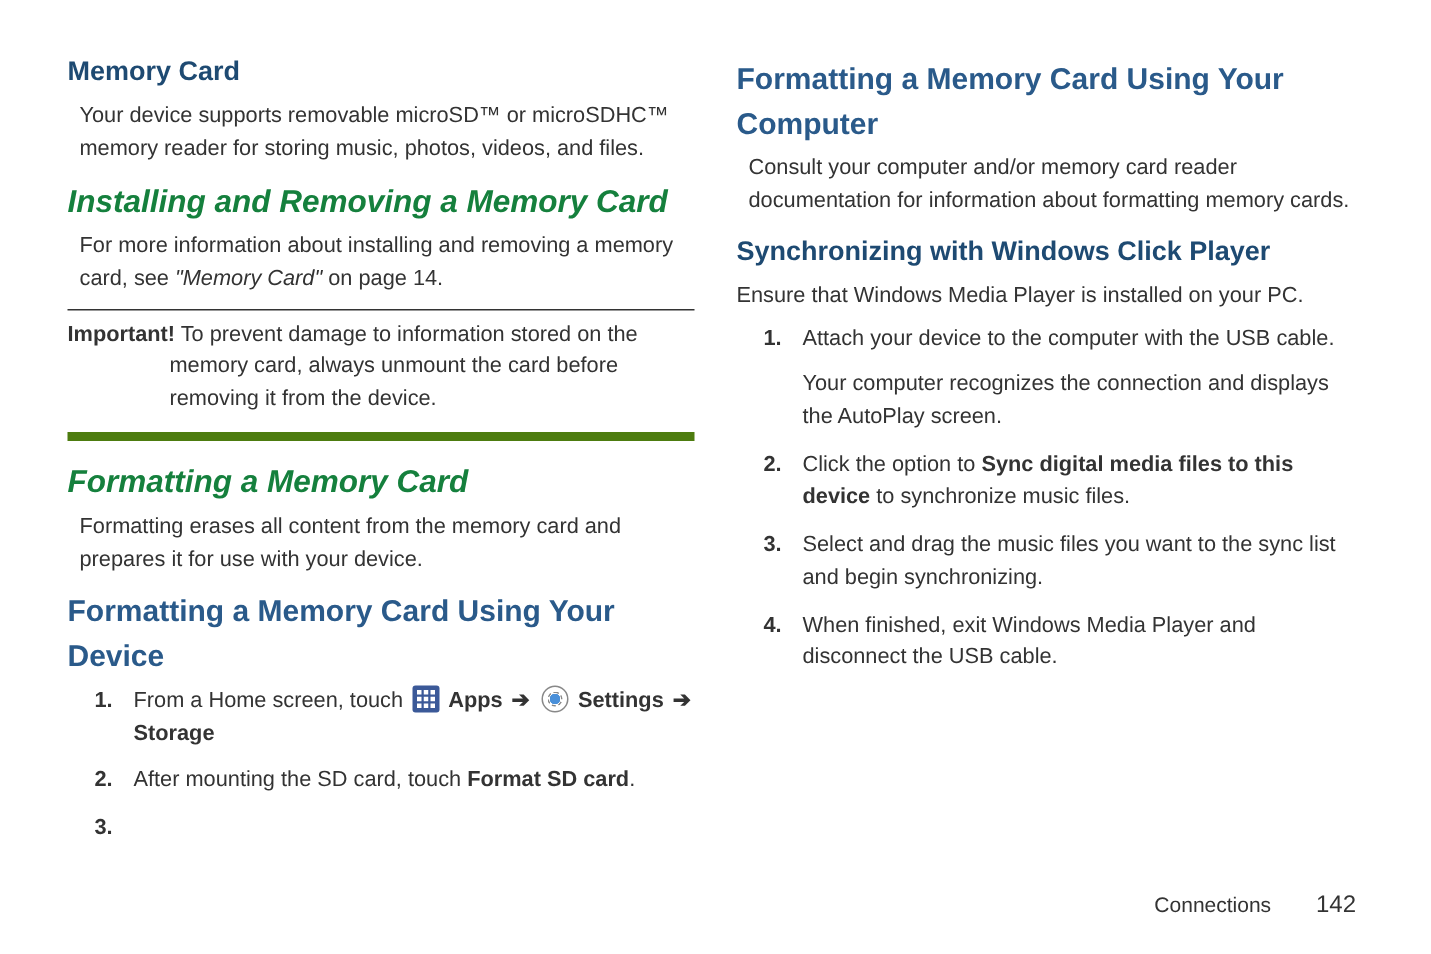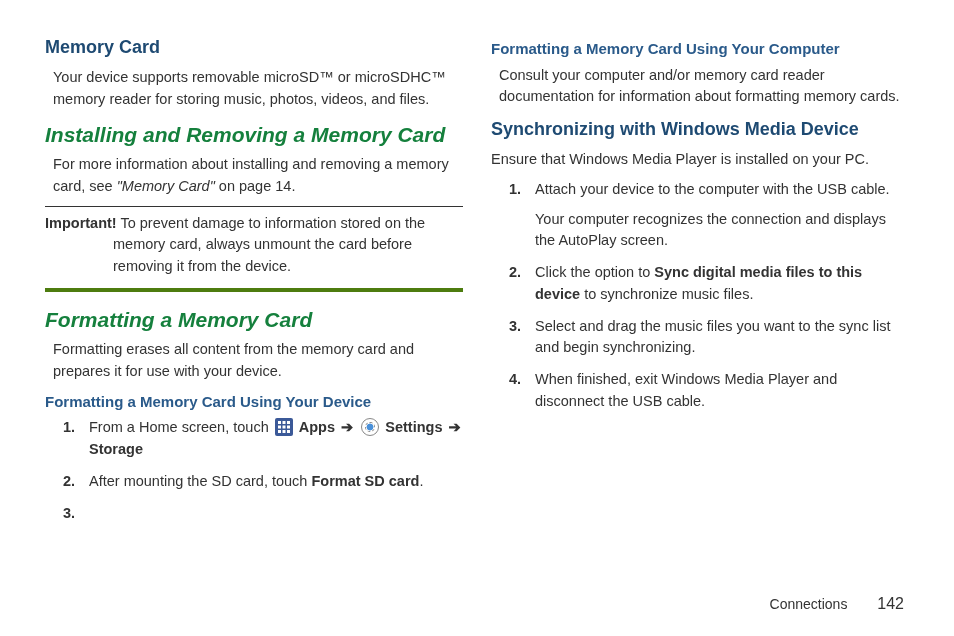--- a/index.html
+++ b/index.html
@@ -32,31 +32,31 @@
     h2 {
       color: #15803d;
       font-size: 21px;
       font-weight: bold;
       font-style: italic;
       margin-top: 6px;
       margin-bottom: 4px;
     }
     h3 {
       color: #2a5a8a;
-      font-size: 15px;
+      font-size: 20px;
       font-weight: bold;
       margin-top: 4px;
       margin-bottom: 4px;
     }
     p {
       margin: 4px 0 8px 8px;
     }
     .important-block {
       border-top: 1px solid #333;
-      border-bottom: 4px solid #4d7c0f;
+      border-bottom: 6px solid #4d7c0f;
       padding: 6px 0 10px 0;
       margin: 8px 0 12px 0;
     }
     .important-block p {
       margin: 0;
       padding-left: 68px;
       text-indent: -68px;
     }
     .important-label { font-weight: bold; }
     .italic { font-style: italic; }
@@ -165,21 +165,21 @@
       <li>
         <span class="num">3.</span>
       </li>
     </ol>
   </div>
 
   <div class="col">
     <h3>Formatting a Memory Card Using Your Computer</h3>
     <p>Consult your computer and/or memory card reader documentation for information about formatting memory cards.</p>
 
-    <h1>Synchronizing with Windows Media Device</h1>
+    <h1>Synchronizing with Windows Click Player</h1>
     <p style="margin-left:0">Ensure that Windows Media Player is installed on your PC.</p>
     <ol>
       <li>
         <span class="num">1.</span>
         <span>Attach your device to the computer with the USB cable.</span>
         <div style="height:8px"></div>
         <span>Your computer recognizes the connection and displays the AutoPlay screen.</span>
       </li>
       <li>
         <span class="num">2.</span>

